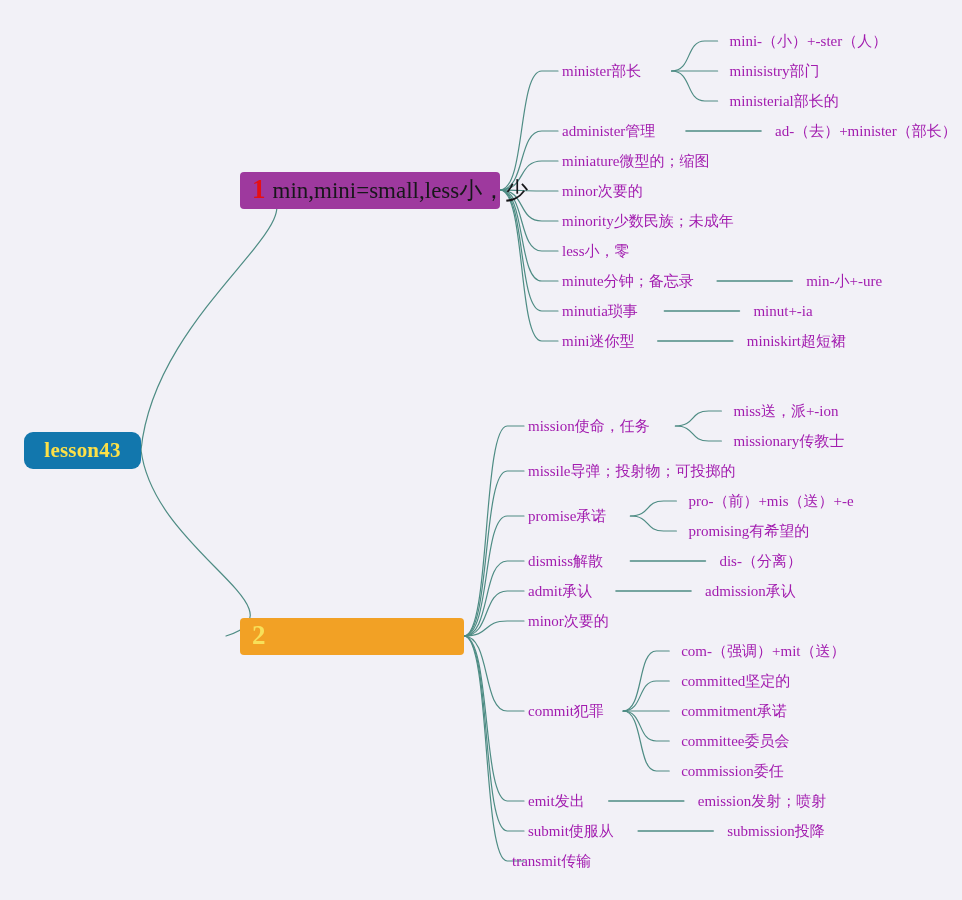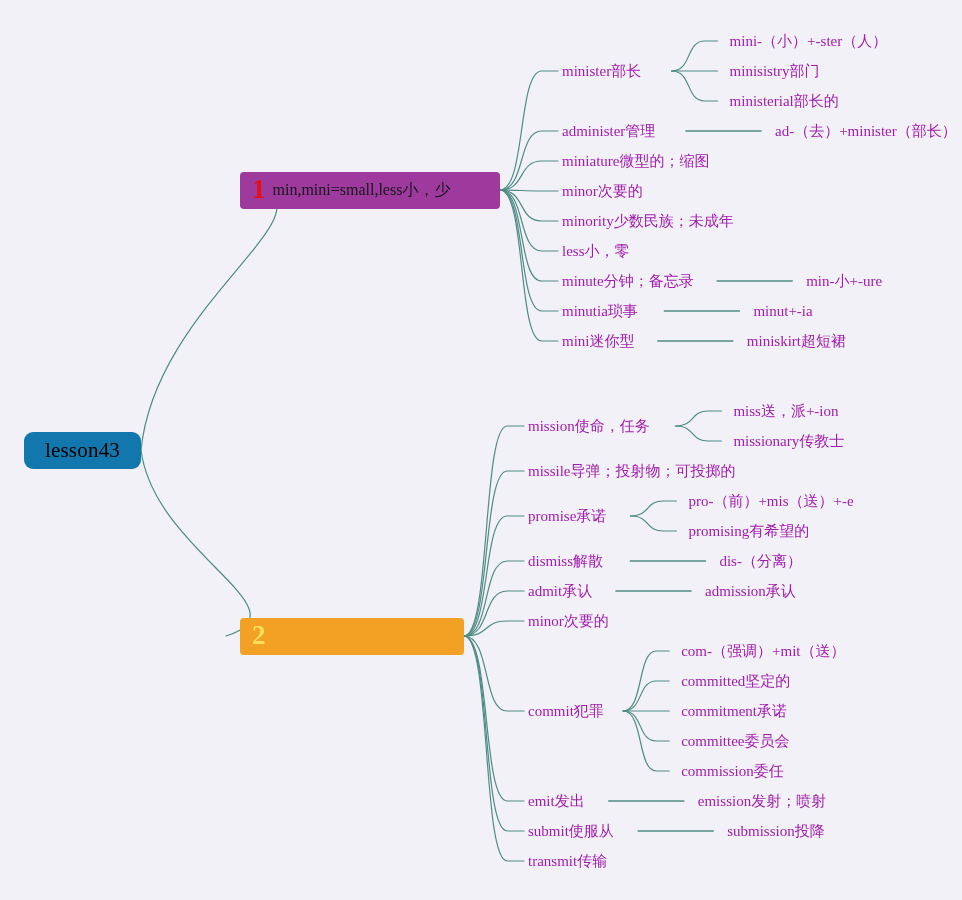--- a/index.html
+++ b/index.html
@@ -36,22 +36,22 @@
     height: 37px;
     background: #1277ad;
     border-radius: 9px;
     display: flex;
     align-items: center;
     justify-content: center;
     box-sizing: border-box;
   }
   .root-label {
     font-size: 21px;
-    font-weight: normal;
-    color: #000000;
+    font-weight: bold;
+    color: #fde047;
     letter-spacing: .2px;
     white-space: nowrap;
   }
 
   
   .branch-node {
     position: absolute;
     height: 37px;
     border-radius: 4px;
     display: flex;
@@ -62,21 +62,21 @@
   }
   .branch-num {
     font-size: 27px;
     font-weight: bold;
     line-height: 1;
     margin-right: 7px;
     position: relative;
     top: -1px;
   }
   .branch-label {
-    font-size: 16px;
+    font-size: 23px;
     color: #17171a;
   }
 
   #branch-1 {
     left: 240px;
     top: 172px;
     width: 260px;
     background: #9e399e;
   }
   #branch-1 .branch-num { color: #e60f14; }
@@ -194,15 +194,15 @@
       <div class="node-text" style="left: 528px; top: 711px;">commit犯罪</div>
       <div class="node-text lvl3" style="left: 681.2px; top: 651px;">com-（强调）+mit（送）</div>
       <div class="node-text lvl3" style="left: 681.2px; top: 681px;">committed坚定的</div>
       <div class="node-text lvl3" style="left: 681.2px; top: 711px;">commitment承诺</div>
       <div class="node-text lvl3" style="left: 681.2px; top: 741px;">committee委员会</div>
       <div class="node-text lvl3" style="left: 681.2px; top: 771px;">commission委任</div>
       <div class="node-text" style="left: 528px; top: 801px;">emit发出</div>
       <div class="node-text lvl3" style="left: 697.8px; top: 801px;">emission发射；喷射</div>
       <div class="node-text" style="left: 528px; top: 831px;">submit使服从</div>
       <div class="node-text lvl3" style="left: 727.2px; top: 831px;">submission投降</div>
-      <div class="node-text" style="left: 528px; top: 861px;">transmit传输</div>
+      <div class="node-text" style="left: 512px; top: 861px;">transmit传输</div>
     </div>
 </div>
 
 </body></html>

